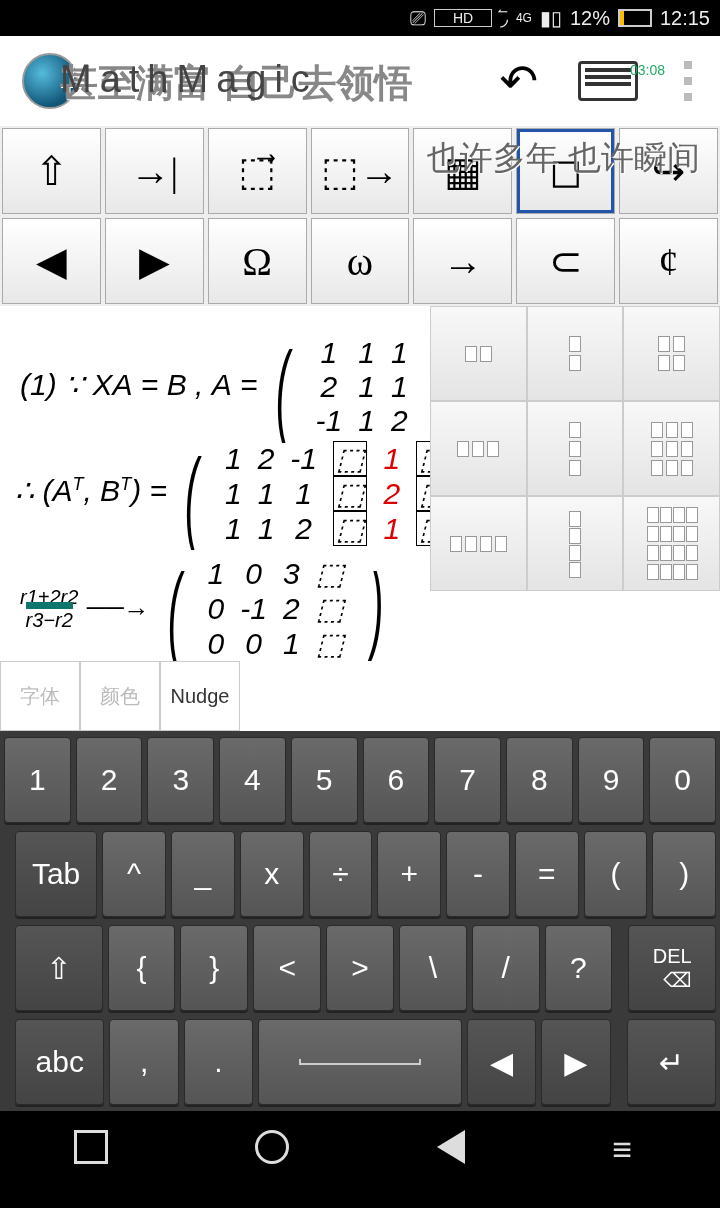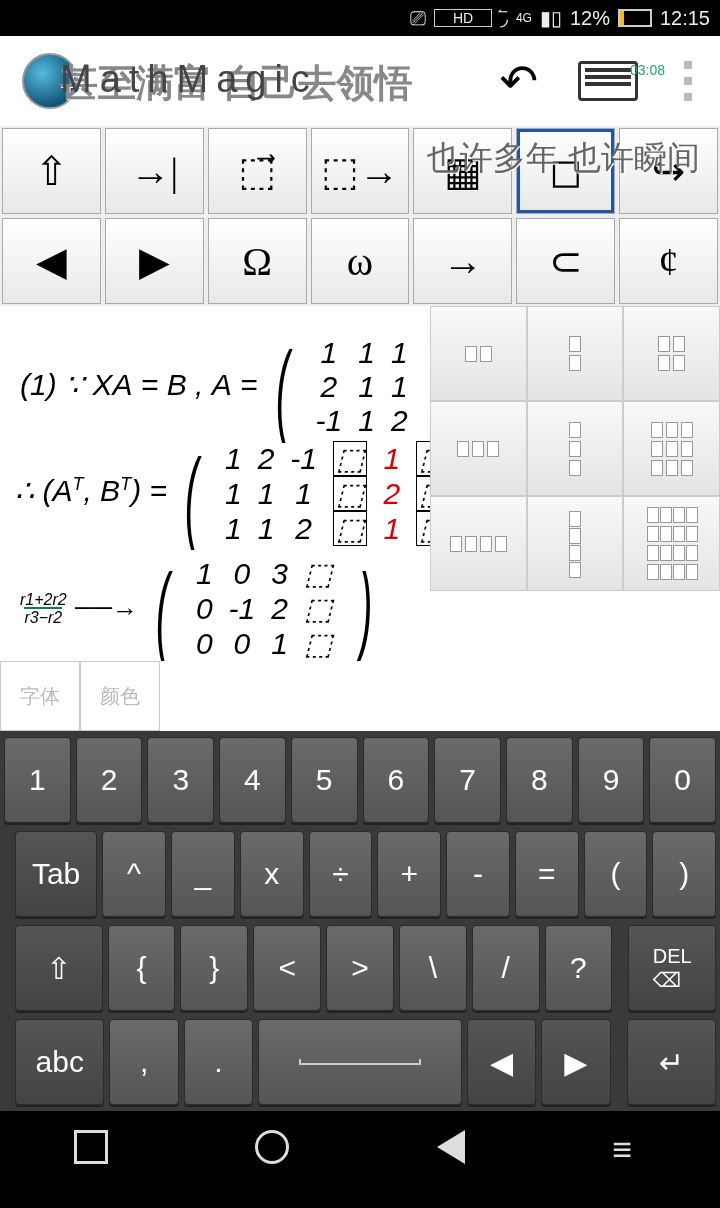--- a/index.html
+++ b/index.html
@@ -26,21 +26,21 @@
 .canvas { background:#fff; height:355px; position:relative; font-family:"Times New Roman",serif; font-size:30px; overflow:hidden;}
 .canvas .eq1 { position:absolute; left:20px; top:30px; font-style:italic;}
 .canvas .paren { font-size:100px; line-height:80px; vertical-align:middle; display:inline-block; transform:scaleX(0.4);}
 .canvas table { display:inline-block; vertical-align:middle; border-collapse:collapse;}
 .canvas td { padding:0 8px; text-align:center; font-size:30px;}
 .canvas .eq2 { position:absolute; left:15px; top:135px; font-style:italic;}
 .canvas .eq2 td.red { color:#d00; }
 .canvas .eq2 td.blue { color:#22d; }
 .canvas .eq2 .box { border:1px solid #000; padding:0 2px;}
 .canvas .eq3 { position:absolute; left:20px; top:250px; font-style:italic;}
-.canvas .eq3 .anno { font-size:16px; display:inline-block; vertical-align:middle; text-align:center;}
+.canvas .eq3 .anno { font-size:20px; display:inline-block; vertical-align:middle; text-align:center;}
 .canvas .eq3 .arrow { font-size:26px;}
 .canvas .rpal { position:absolute; right:0; top:0; width:290px; background:#eee;}
 .canvas .rpal .prow { display:flex; height:95px;}
 .canvas .rpal .pc { flex:1; border:1px solid #ccc; background:linear-gradient(#f8f8f8,#e4e4e4); display:flex; align-items:center; justify-content:center;}
 .canvas .rpal .pc .cells { display:grid; gap:3px;}
 .canvas .rpal .pc .cells span { width:12px; height:16px; border:1px solid #999; background:#fff;}
 .tabs { display:flex; height:70px; background:#fff;}
 .tabs .tab { width:80px; border:1px solid #ccc; display:flex; align-items:center; justify-content:center; font-size:20px; color:#bbb;}
 .tabs .tab.on { color:#333; }
 .kb { background:#3a3a3a; height:380px; padding:6px 4px; display:flex; flex-direction:column; gap:8px;}
@@ -167,21 +167,21 @@
             <td>1</td>
             <td>2</td>
             <td><span class="box">⬚</span></td>
             <td class="red">1</td>
             <td><span class="box">⬚</span></td>
             <td class="blue">1</td>
           </tr>
     </tbody></table>
   </div>
   <div class="eq3">
-    <span class="anno"><span>r1+2r2</span><br><span style="border-top:2px solid #0f766e;">r3−r2</span></span>
+    <span class="anno"><span>r1+2r2</span><br><span style="border-top:7px solid #0f766e;">r3−r2</span></span>
     <span class="arrow">──→</span>
     <span class="paren">(</span>
     <table>
     <tbody>
           <tr>
             <td>1</td>
             <td>0</td>
             <td>3</td>
             <td><span class="box">⬚</span></td>
           </tr>
@@ -290,20 +290,21 @@
             <span></span>
           </div>
         </div>
     </div>
   </div>
 </div>
 
 <div class="tabs">
   <div class="tab">字体</div>
   <div class="tab">颜色</div>
+  <div class="tab on">Nudge</div>
 </div>
 
 <div class="kb">
   <div class="krow">
     <div class="kk">1</div>
     <div class="kk">2</div>
     <div class="kk">3</div>
     <div class="kk">4</div>
     <div class="kk">5</div>
     <div class="kk">6</div>
@@ -326,21 +327,21 @@
   </div>
   <div class="krow">
     <div class="kk wide dark">⇧</div>
     <div class="kk">{</div>
     <div class="kk">}</div>
     <div class="kk">&lt;</div>
     <div class="kk">&gt;</div>
     <div class="kk">\</div>
     <div class="kk">/</div>
     <div class="kk">?</div>
-    <div class="kk wide dark" style="font-size:20px;">DEL<br>⌫</div>
+    <div class="kk wide dark" style="font-size:20px;text-align:right;">DEL<br>⌫</div>
   </div>
   <div class="krow">
     <div class="kk wide dark">abc</div>
     <div class="kk">,</div>
     <div class="kk">.</div>
     <div class="kk xwide">
         <span style="width:60%;height:6px;border:2px solid #ccc;border-top:none;"></span>
       </div>
     <div class="kk dark">◀</div>
     <div class="kk dark">▶</div>

